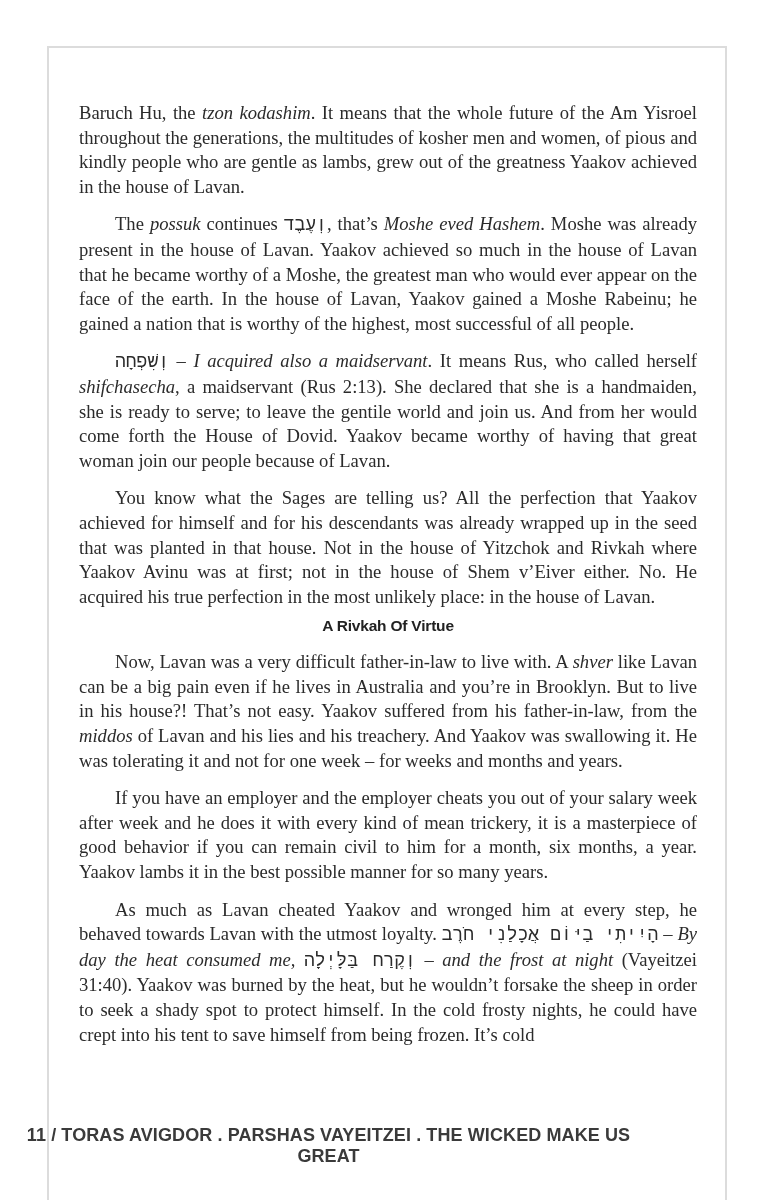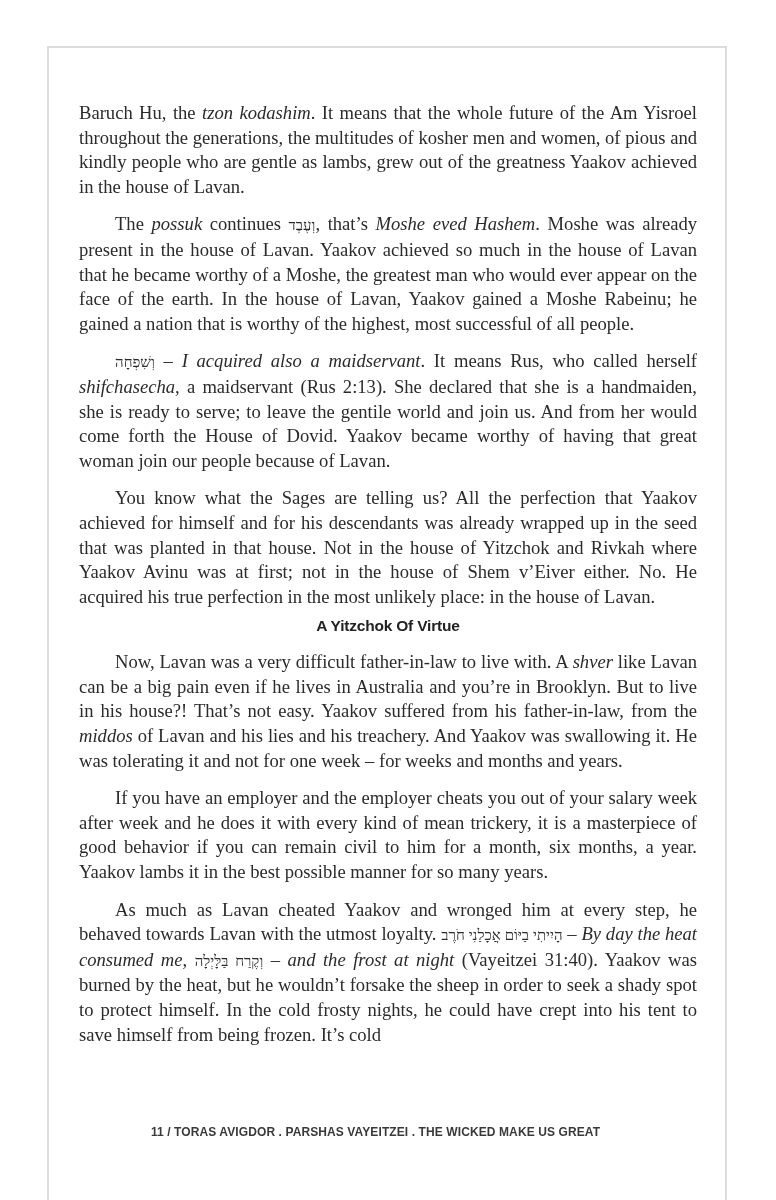--- a/index.html
+++ b/index.html
@@ -12,41 +12,41 @@
   }
   .content {
     position: absolute; left: 79px; top: 88px; width: 618px;
     font-family: "Liberation Serif", "DejaVu Serif", serif;
     font-size: 18.6px; line-height: 24.6px; color: #2b2b2b;
     text-align: justify;
   }
   .content p { margin: 13px 0 6px 0; text-indent: 0; }
   .content p.indent { text-indent: 36px; }
   .content i { font-style: italic; }
-  .heb { font-family: Liberation Serif, serif; font-size: 15px; }
+  .heb { font-family: Liberation Mono, monospace; font-size: 18px; }
   .heading {
     font-family: "Liberation Sans", "DejaVu Sans", sans-serif; font-weight: bold;
     font-size: 15.5px; text-align: center; margin: 6px 0 8px 0; letter-spacing: -0.2px; color: #222;
     line-height: 22px;
   }
   .footer {
     position: absolute; left: 0; width: 657px; top: 1125px; text-align: center;
     font-family: "Liberation Sans", "DejaVu Sans", sans-serif; font-weight: bold;
-    font-size: 12px; letter-spacing: 0.1px; color: #3a3a3a; padding-left: 47px;
+    font-size: 18px; letter-spacing: 0.1px; color: #3a3a3a;
   }
 </style>
 </head>
 <body>
 
 <div class="page"></div>
 
 <div class="content" id="content">
     <p><span>Baruch Hu, the </span><i>tzon kodashim</i><span>. It means that the whole future of the Am Yisroel throughout the generations, the multitudes of kosher men and women, of pious and kindly people who are gentle as lambs, grew out of the greatness Yaakov achieved in the house of Lavan.</span></p>
     <p class="indent"><span>The </span><i>possuk</i><span> continues </span><span class="heb" dir="rtl">וְעֶבֶד</span><span>, that’s </span><i>Moshe eved Hashem</i><span>. Moshe was already present in the house of Lavan. Yaakov achieved so much in the house of Lavan that he became worthy of a Moshe, the greatest man who would ever appear on the face of the earth. In the house of Lavan, Yaakov gained a Moshe Rabeinu; he gained a nation that is worthy of the highest, most successful of all people.</span></p>
     <p class="indent"><span class="heb" dir="rtl">וְשִׁפְחָה</span><span> – </span><i>I acquired also a maidservant</i><span>. It means Rus, who called herself </span><i>shifchasecha</i><span>, a maidservant (Rus 2:13). She declared that she is a handmaiden, she is ready to serve; to leave the gentile world and join us. And from her would come forth the House of Dovid. Yaakov became worthy of having that great woman join our people because of Lavan.</span></p>
     <p class="indent"><span>You know what the Sages are telling us? All the perfection that Yaakov achieved for himself and for his descendants was already wrapped up in the seed that was planted in that house. Not in the house of Yitzchok and Rivkah where Yaakov Avinu was at first; not in the house of Shem v’Eiver either. No. He acquired his true perfection in the most unlikely place: in the house of Lavan.</span></p>
-    <div class="heading">A Yitzchok Of Virtue</div>
+    <div class="heading">A Rivkah Of Virtue</div>
     <p class="indent"><span>Now, Lavan was a very difficult father-in-law to live with. A </span><i>shver</i><span> like Lavan can be a big pain even if he lives in Australia and you’re in Brooklyn. But to live in his house?! That’s not easy. Yaakov suffered from his father-in-law, from the </span><i>middos</i><span> of Lavan and his lies and his treachery. And Yaakov was swallowing it. He was tolerating it and not for one week – for weeks and months and years.</span></p>
     <p class="indent"><span>If you have an employer and the employer cheats you out of your salary week after week and he does it with every kind of mean trickery, it is a masterpiece of good behavior if you can remain civil to him for a month, six months, a year. Yaakov lambs it in the best possible manner for so many years.</span></p>
     <p class="indent"><span>As much as Lavan cheated Yaakov and wronged him at every step, he behaved towards Lavan with the utmost loyalty. </span><span class="heb" dir="rtl">הָיִיתִי בַיּוֹם אֲכָלַנִי חֹרֶב</span><span> – </span><i>By day the heat consumed me,</i><span> </span><span class="heb" dir="rtl">וְקֶרַח בַּלָּיְלָה</span><span> – </span><i>and the frost at night</i><span> (Vayeitzei 31:40). Yaakov was burned by the heat, but he wouldn’t forsake the sheep in order to seek a shady spot to protect himself. In the cold frosty nights, he could have crept into his tent to save himself from being frozen. It’s cold</span></p>
   </div>
 
 <div class="footer">11 / TORAS AVIGDOR . PARSHAS VAYEITZEI . THE WICKED MAKE US GREAT</div>
 
 </body></html>

